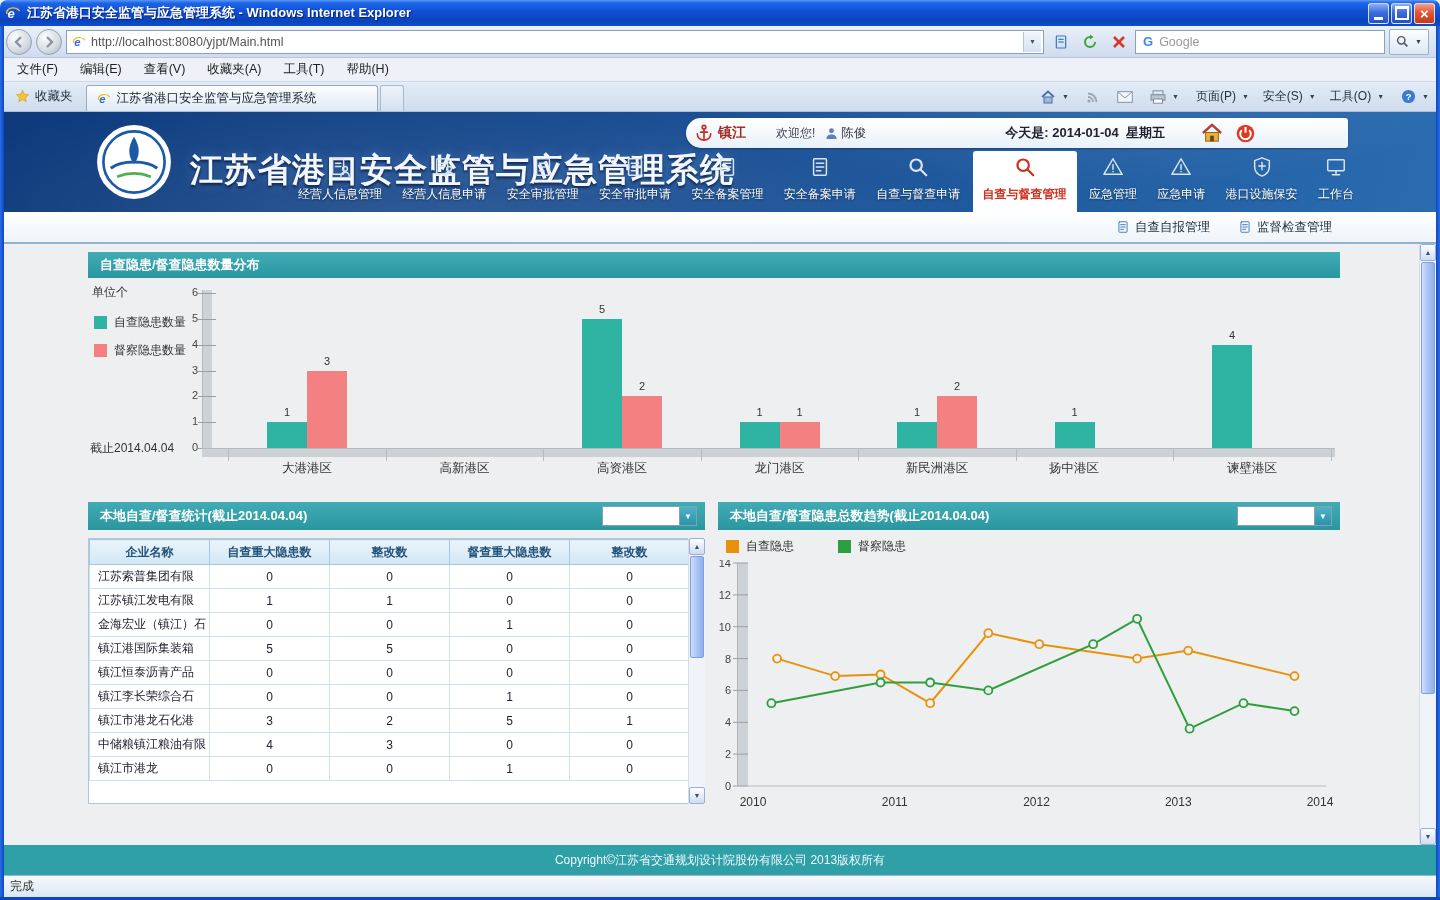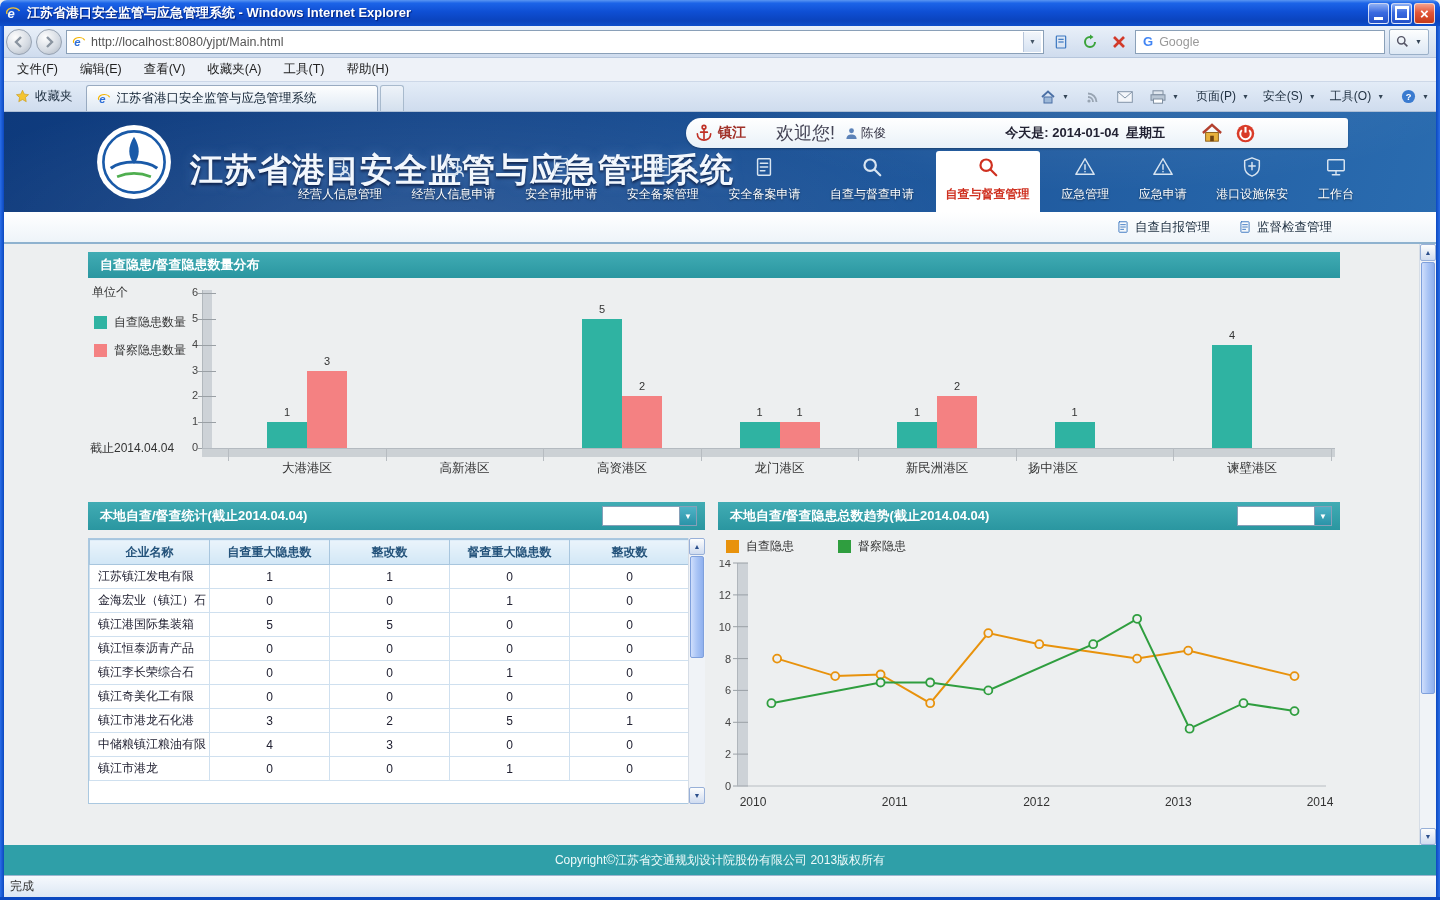--- a/index.html
+++ b/index.html
@@ -66,21 +66,21 @@
     background:linear-gradient(105deg,#0e3a7c 0%,#16498e 40%,#2a6cb0 100%);}
   .appheader::before{content:"";position:absolute;inset:0;
     background:radial-gradient(ellipse 900px 260px at 30% 120%,rgba(255,255,255,.12),transparent 60%),
                radial-gradient(ellipse 700px 200px at 75% -40%,rgba(255,255,255,.10),transparent 60%);}
   .logo{position:absolute;left:96px;top:12px;width:76px;height:76px;}
   .app-title{position:absolute;left:190px;top:36px;font-size:33px;font-weight:bold;color:#f2f7fd;letter-spacing:1px;
     text-shadow:0 2px 3px rgba(0,10,40,.75),0 0 12px rgba(120,170,230,.4);white-space:nowrap;}
   .userbar{position:absolute;left:686px;right:92px;top:6px;height:30px;display:flex;align-items:center;padding:0 8px;
     background:linear-gradient(#ffffff,#e9f1f8);border-radius:15px 3px 3px 15px;box-shadow:0 1px 2px rgba(0,0,0,.3);}
   .ub-city{font-weight:bold;color:#a03028;font-size:14px;margin-left:4px;}
-  .ub-welcome{margin-left:30px;color:#445;font-size:18px;}
+  .ub-welcome{margin-left:30px;color:#445;font-size:12px;}
   .ub-usericon{margin-left:10px;display:flex;}
   .ub-user{color:#334;font-size:12.5px;margin-left:3px;}
   .ub-date{margin-left:auto;margin-right:36px;font-size:13px;color:#223;font-weight:bold;white-space:nowrap;}
   .ub-home{margin-right:12px;display:flex;cursor:pointer;}
   .ub-power{margin-right:84px;display:flex;cursor:pointer;}
   .navrow{position:absolute;left:290px;right:78px;bottom:0;height:60px;display:flex;align-items:flex-end;justify-content:space-between;}
   .navitem{display:flex;flex-direction:column;align-items:center;gap:4px;padding:5px 8px 9px;cursor:pointer;}
   .navitem .nlabel{font-size:12px;color:#fff;white-space:nowrap;text-shadow:0 1px 2px rgba(0,0,0,.55);}
   .navitem.active{background:#fff;border-radius:3px 3px 0 0;padding:5px 10px 9px;}
   .navitem.active .nlabel{color:#cf3020;text-shadow:none;font-weight:bold;}
@@ -354,20 +354,29 @@
         </div>
         <div class="navitem">
           <span class="nicon"><svg width="22" height="22" viewBox="0 0 24 24" fill="none" stroke="#d9e5f1" stroke-width="1.6" stroke-linecap="round" stroke-linejoin="round">
               <rect x="4" y="3" width="12" height="17" rx="1"></rect>
               <line x1="7" y1="8" x2="13" y2="8"></line>
               <line x1="7" y1="11.5" x2="13" y2="11.5"></line>
               <circle cx="17.5" cy="14" r="2.6"></circle>
               <path d="M13 22c0-2.6 2-4.2 4.5-4.2S22 19.4 22 22"></path>
             </svg></span>
           <span class="nlabel">经营人信息申请</span>
+        </div>
+        <div class="navitem">
+          <span class="nicon"><svg width="22" height="22" viewBox="0 0 24 24" fill="none" stroke="#d9e5f1" stroke-width="1.6" stroke-linecap="round" stroke-linejoin="round">
+              <rect x="5" y="3" width="14" height="18" rx="1"></rect>
+              <line x1="8" y1="8" x2="16" y2="8"></line>
+              <line x1="8" y1="12" x2="16" y2="12"></line>
+              <line x1="8" y1="16" x2="13" y2="16"></line>
+            </svg></span>
+          <span class="nlabel">安全审批管理</span>
         </div>
         <div class="navitem">
           <span class="nicon"><svg width="22" height="22" viewBox="0 0 24 24" fill="none" stroke="#d9e5f1" stroke-width="1.6" stroke-linecap="round" stroke-linejoin="round">
               <rect x="5" y="3" width="14" height="18" rx="1"></rect>
               <line x1="8" y1="8" x2="16" y2="8"></line>
               <line x1="8" y1="12" x2="16" y2="12"></line>
               <line x1="8" y1="16" x2="13" y2="16"></line>
             </svg></span>
           <span class="nlabel">安全审批申请</span>
         </div>
@@ -519,21 +528,21 @@
             <div class="bval" style="left:651.5px;top:128.2px;width:40px">1</div>
             <div class="bar" style="left:691.5px;top:144.2px;width:40px;height:25.8px;background:#f48182"></div>
             <div class="bval" style="left:691.5px;top:128.2px;width:40px">1</div>
             <div class="btick" style="left:770.3px"></div>
             <div class="xlab" style="left:779px">新民洲港区</div>
             <div class="bar" style="left:809px;top:144.2px;width:40px;height:25.8px;background:#2fb3a2"></div>
             <div class="bval" style="left:809px;top:128.2px;width:40px">1</div>
             <div class="bar" style="left:849px;top:118.3px;width:40px;height:51.7px;background:#f48182"></div>
             <div class="bval" style="left:849px;top:102.3px;width:40px">2</div>
             <div class="btick" style="left:927.8px"></div>
-            <div class="xlab" style="left:895px">扬中港区</div>
+            <div class="xlab" style="left:916px">扬中港区</div>
             <div class="bar" style="left:966.5px;top:144.2px;width:40px;height:25.8px;background:#2fb3a2"></div>
             <div class="bval" style="left:966.5px;top:128.2px;width:40px">1</div>
             <div class="btick" style="left:1085.3px"></div>
             <div class="btick" style="left:1242.8px"></div>
             <div class="xlab" style="left:1094px">谏壁港区</div>
             <div class="bar" style="left:1124px;top:66.7px;width:40px;height:103.3px;background:#2fb3a2"></div>
             <div class="bval" style="left:1124px;top:50.7px;width:40px">4</div>
           </div>
       </div>
     </div>
@@ -558,20 +567,27 @@
               <tr>
                 <th>企业名称</th>
                 <th>自查重大隐患数</th>
                 <th>整改数</th>
                 <th>督查重大隐患数</th>
                 <th>整改数</th>
               </tr>
             </thead>
             <tbody>
               <tr>
+                <td class="name">江苏索普集团有限</td>
+                <td class="">0</td>
+                <td class="">0</td>
+                <td class="">0</td>
+                <td class="">0</td>
+              </tr>
+              <tr>
                 <td class="name">江苏镇江发电有限</td>
                 <td class="">1</td>
                 <td class="">1</td>
                 <td class="">0</td>
                 <td class="">0</td>
               </tr>
               <tr>
                 <td class="name">金海宏业（镇江）石</td>
                 <td class="">0</td>
                 <td class="">0</td>
@@ -590,27 +606,20 @@
                 <td class="">0</td>
                 <td class="">0</td>
                 <td class="">0</td>
                 <td class="">0</td>
               </tr>
               <tr>
                 <td class="name">镇江李长荣综合石</td>
                 <td class="">0</td>
                 <td class="">0</td>
                 <td class="">1</td>
-                <td class="">0</td>
-              </tr>
-              <tr>
-                <td class="name">镇江奇美化工有限</td>
-                <td class="">0</td>
-                <td class="">0</td>
-                <td class="">0</td>
                 <td class="">0</td>
               </tr>
               <tr>
                 <td class="name">镇江市港龙石化港</td>
                 <td class="">3</td>
                 <td class="">2</td>
                 <td class="">5</td>
                 <td class="">1</td>
               </tr>
               <tr>

